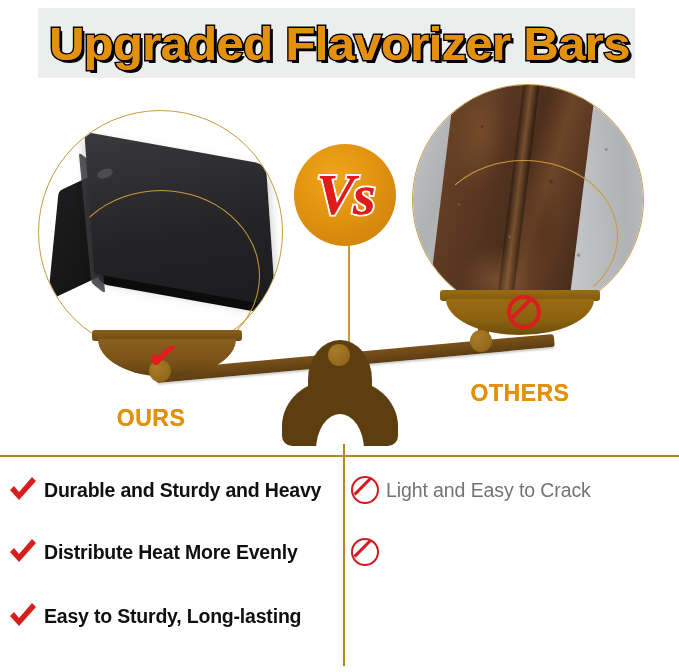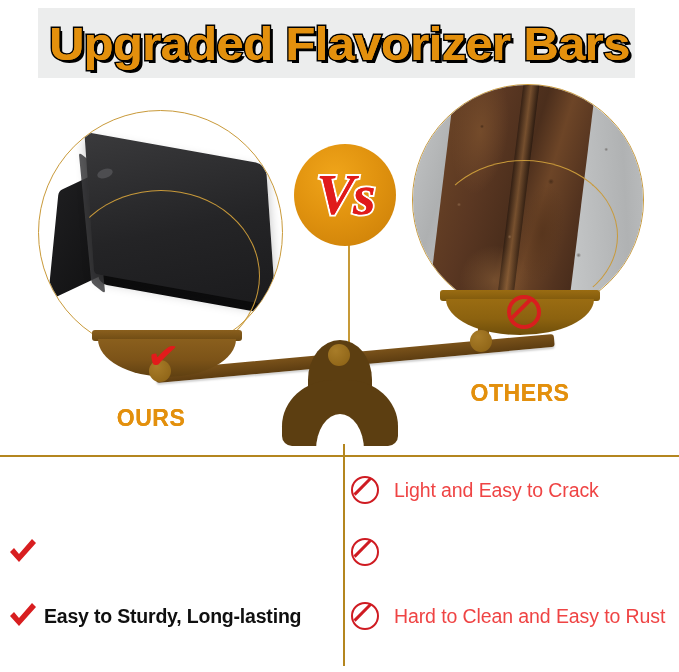--- a/index.html
+++ b/index.html
@@ -266,23 +266,22 @@
     content:"";position:absolute;left:-2px;top:7.2px;width:23px;height:2.6px;
     background:#cf1b22;transform:rotate(-45deg);
   }
   .feat-text-pro{
     font-family:"Liberation Sans","DejaVu Sans",sans-serif;
     font-weight:bold;font-size:19.5px;color:#101010;white-space:nowrap;
     letter-spacing:-0.2px;
   }
   .feat-text-con{
     font-family:"Liberation Sans","DejaVu Sans",sans-serif;
-    font-weight:normal;font-size:19.5px;color:#ef4444;white-space:nowrap;
+    font-weight:normal;font-size:19.5px;color:#737373;white-space:nowrap;
     letter-spacing:-0.1px;
-    margin-left:8px;
   }
 </style>
 </head>
 <body>
 
 <div class="stage">
 
   <div class="title-band"></div>
   <div class="title">Upgraded Flavorizer Bars</div>
   <div class="title-fill">Upgraded Flavorizer Bars</div>
@@ -351,45 +350,50 @@
     <div class="vs-text">Vs</div>
     <div class="vs-text-fill">Vs</div>
   </div>
 
   <div class="hline"></div>
   <div class="vline"></div>
 
   <div class="cols">
 
     <div class="col" id="col-ours">
+      <div class="feature-row r0">
+        <span class="check-icon">
+          <svg width="30" height="30" viewBox="0 0 30 30">
+              <path d="M2 15 L6 11 L11 17 L24 2 L28 6 L11 25 Z" fill="#d81e20"></path>
+            </svg>
+        </span>
+        <span class="feat-text-pro">Durable and Sturdy and Heavy</span>
+      </div>
       <div class="feature-row r1">
         <span class="check-icon">
           <svg width="30" height="30" viewBox="0 0 30 30">
               <path d="M2 15 L6 11 L11 17 L24 2 L28 6 L11 25 Z" fill="#d81e20"></path>
             </svg>
         </span>
+        <span class="feat-text-pro">Distribute Heat More Evenly</span>
       </div>
       <div class="feature-row r2">
         <span class="check-icon">
           <svg width="30" height="30" viewBox="0 0 30 30">
               <path d="M2 15 L6 11 L11 17 L24 2 L28 6 L11 25 Z" fill="#d81e20"></path>
             </svg>
         </span>
         <span class="feat-text-pro">Easy to Sturdy, Long-lasting</span>
       </div>
     </div>
 
     <div class="col" id="col-others">
       <div class="feature-row r0">
         <span class="ban-icon"></span>
         <span class="feat-text-con">Light and Easy to Crack</span>
       </div>
       <div class="feature-row r1">
         <span class="ban-icon"></span>
       </div>
-      <div class="feature-row r2">
-        <span class="ban-icon"></span>
-        <span class="feat-text-con">Hard to Clean and Easy to Rust</span>
-      </div>
     </div>
 
   </div>
 </div>
 
 </body></html>

